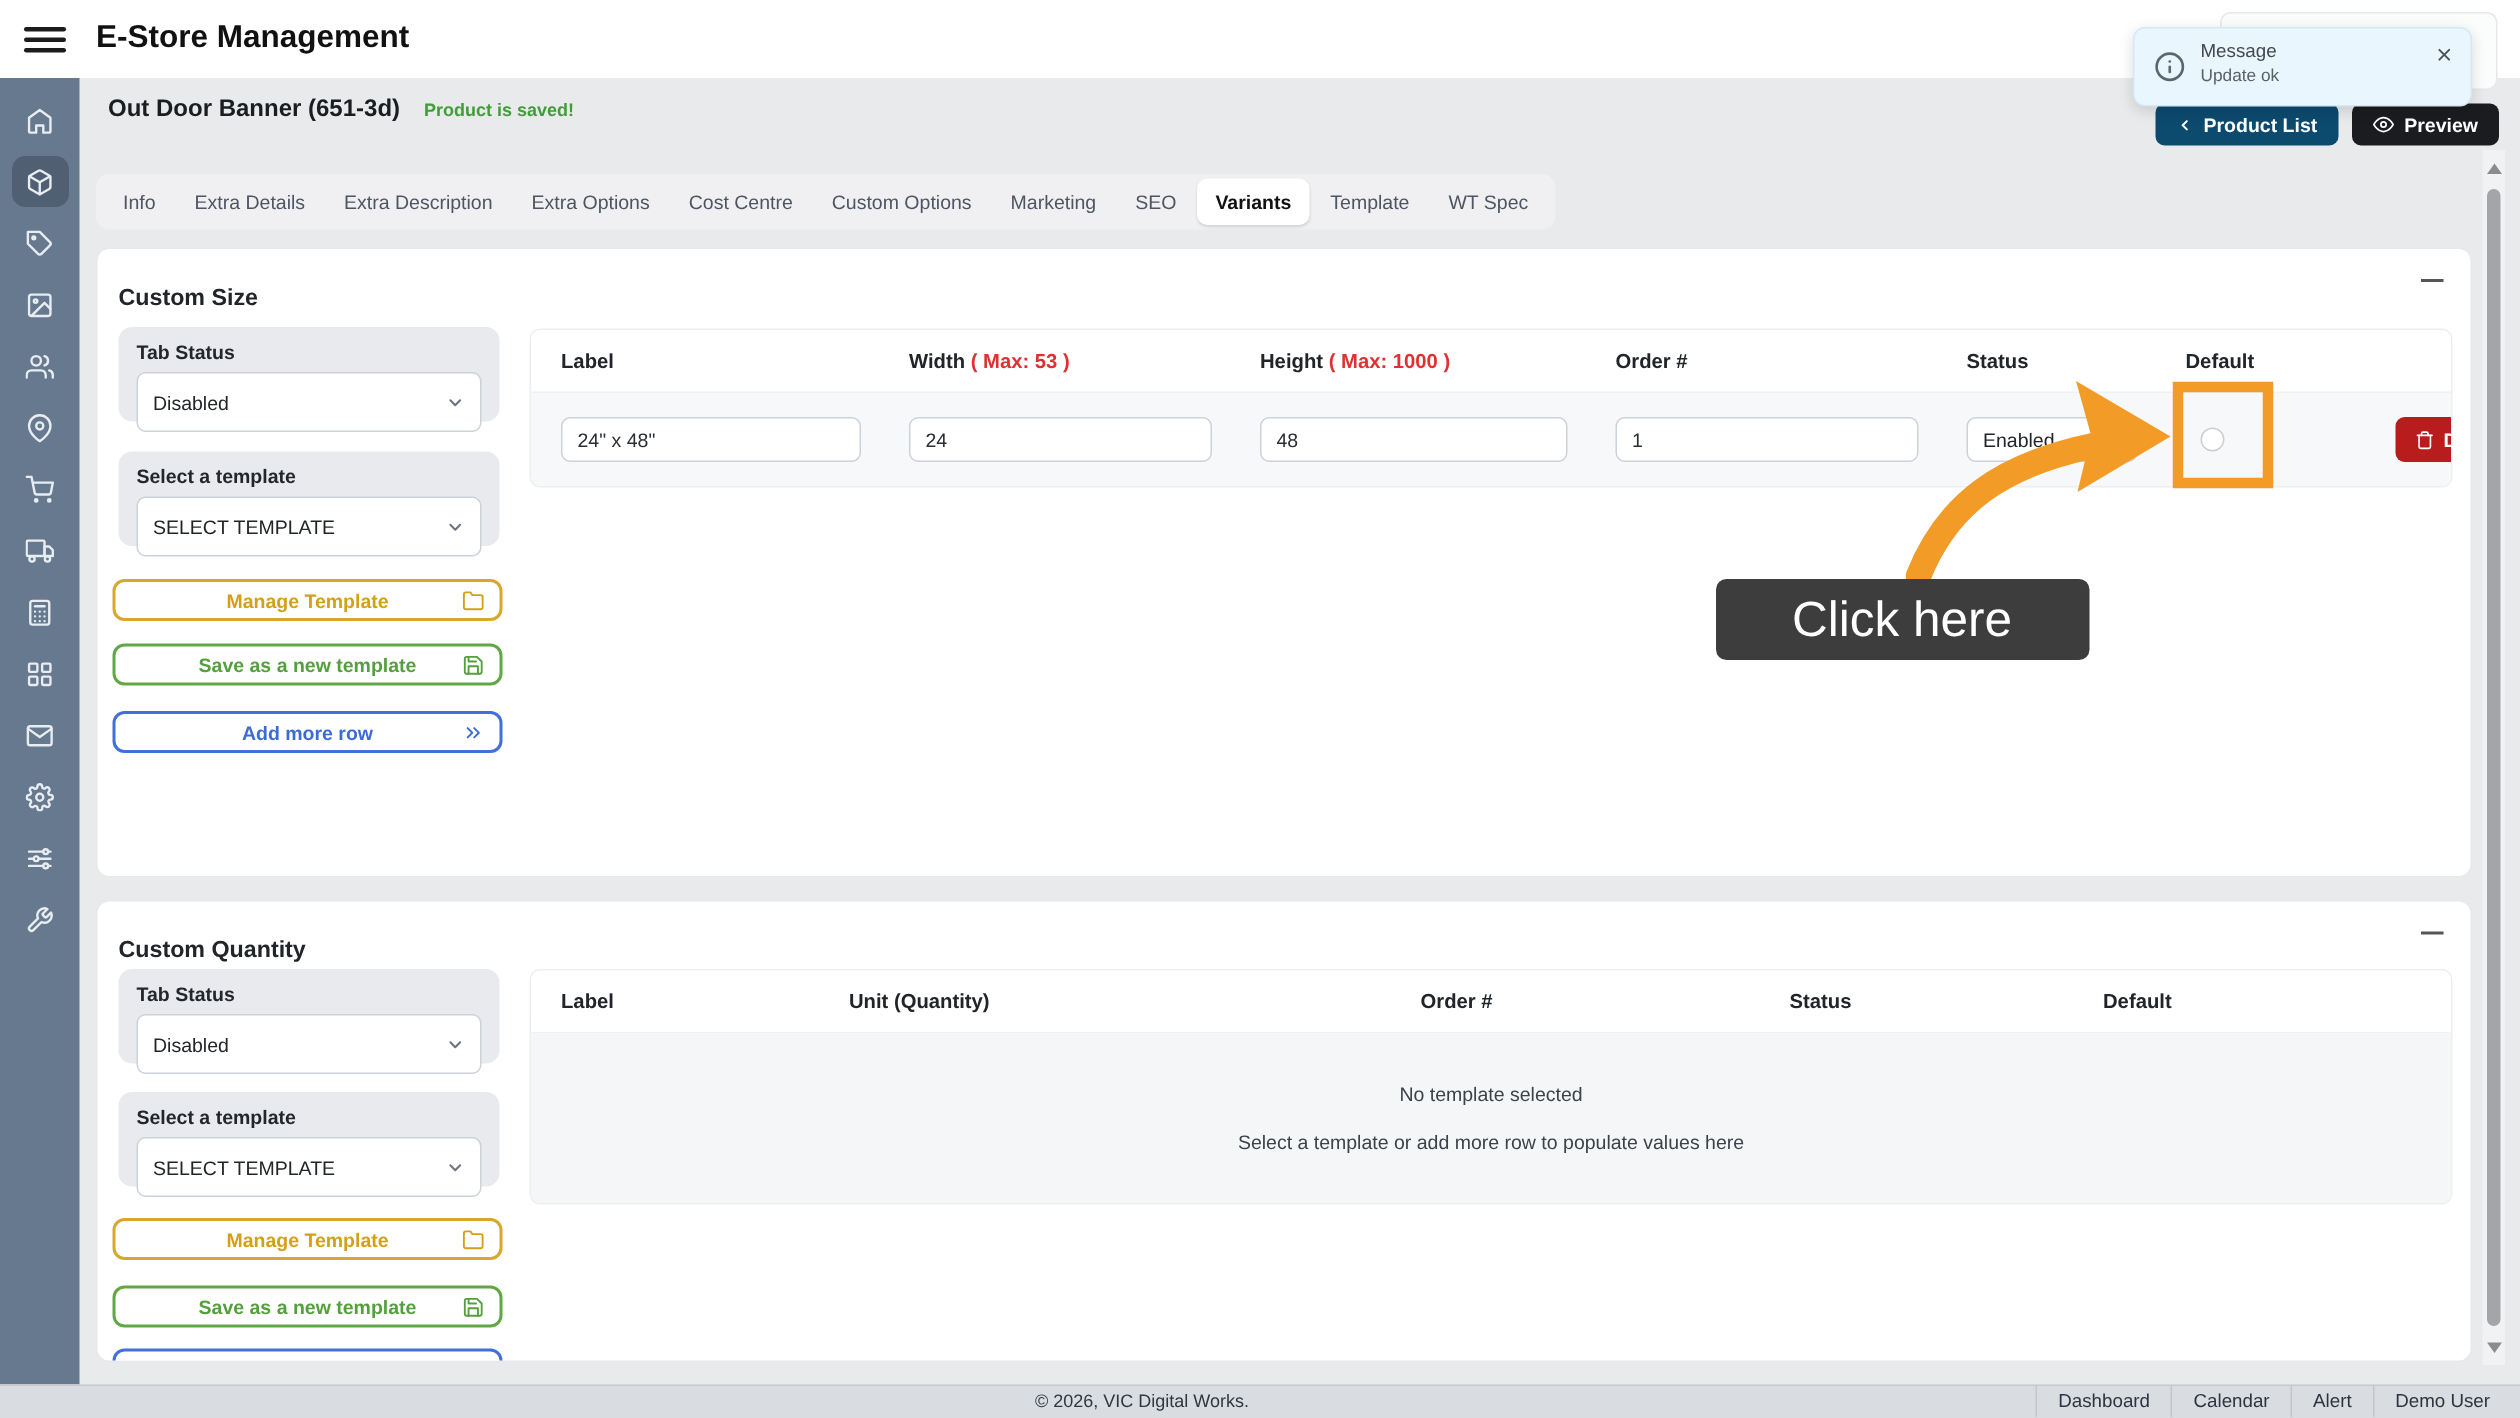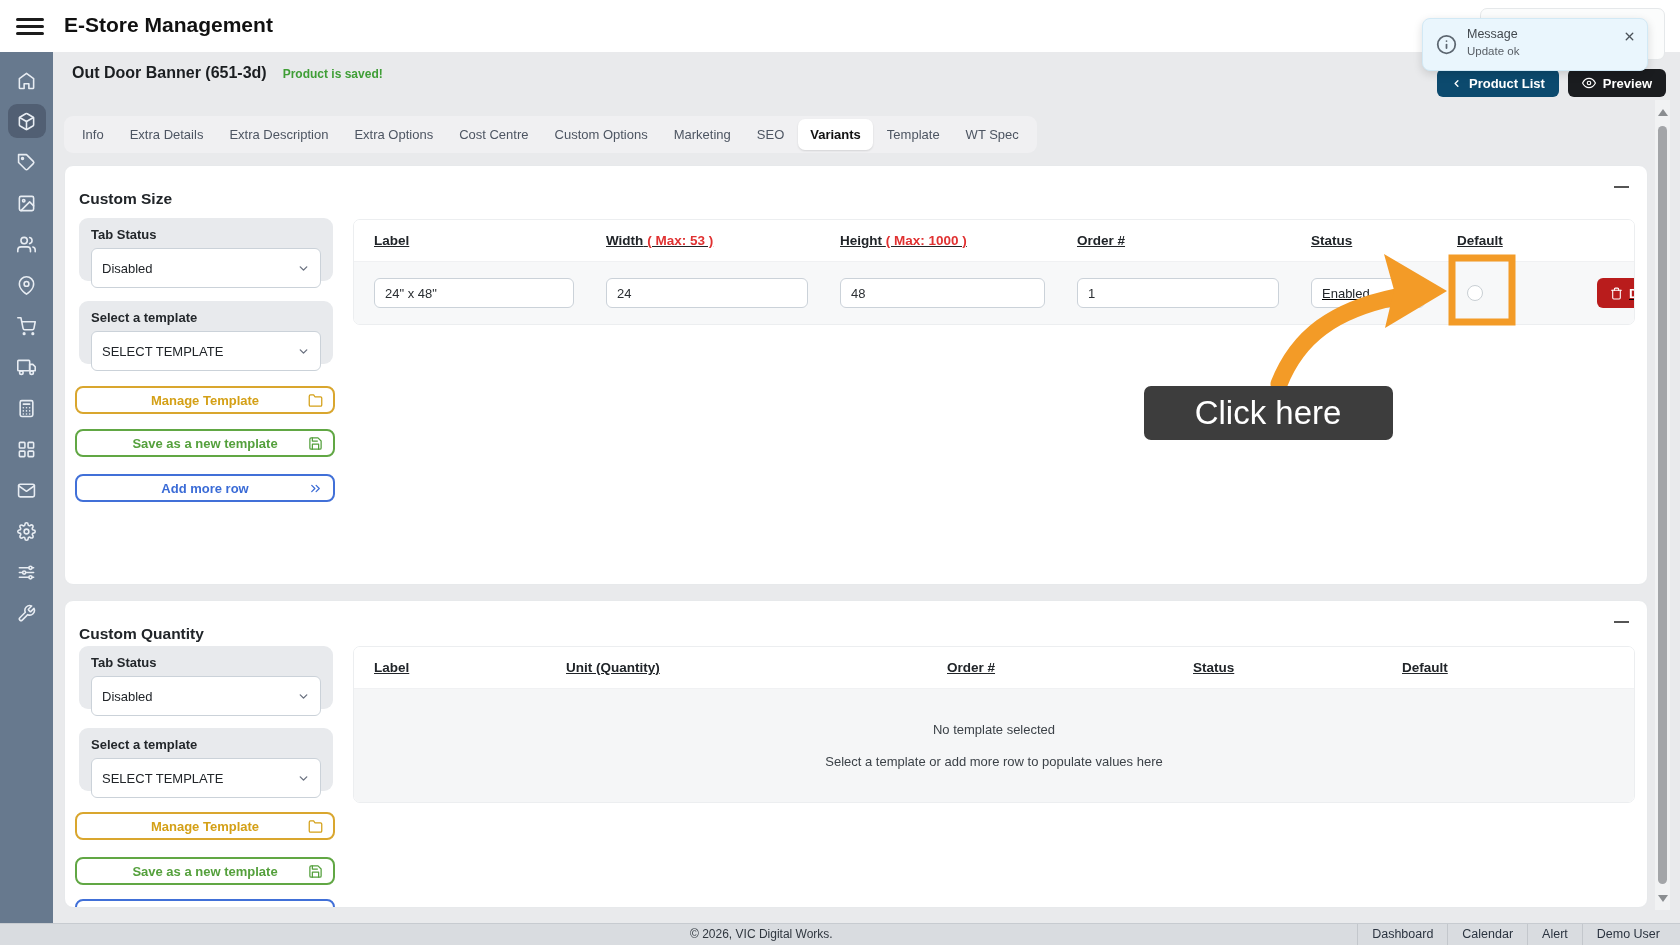--- a/index.html
+++ b/index.html
@@ -53,21 +53,21 @@
   .btn-outline.yellow { border:2px solid #D9A62E; color:#D4A017; }
   .btn-outline.green  { border:2px solid #61A744; color:#54A03C; }
   .btn-outline.blue   { border:2px solid #4170D8; color:#3A6BD6; }
   
   .tblwrap { position:absolute; left:288px; top:53px; width:1282px; border:1px solid #ECEEF0; border-radius:7px; overflow:hidden; background:#fff; }
   #cq-card .tblwrap { top:45px; }
   .thead { display:grid; align-items:center; height:42px; background:#fff; border-bottom:1px solid #F0F1F3; }
   .trow  { display:grid; align-items:center; height:62px; background:#F7F8F9; }
   .grid-cs { grid-template-columns:232px 234px 237px 234px 146px 92px auto; }
   .grid-cq { grid-template-columns:192px 381px 246px 209px auto; }
-  .cell { padding-left:20px; padding-right:12px;text-decoration:underline; }
+  .cell { padding-left:20px; padding-right:12px; }
   .hcell { font-size:13.5px; font-weight:bold; color:#212529; white-space:nowrap; }
   .hnote { color:#E03131; }
   .tin { width:100%; height:30px; border:1px solid #CBD2D9; border-radius:6px; background:#fff; padding:0 10px;
          font-size:13px; color:#2b2f33; font-family:inherit; outline:none; }
   .row-sel { height:30px; background:#fff; border:1px solid #CBD2D9; border-radius:6px; padding:0 10px;
              display:flex; align-items:center; justify-content:space-between; font-size:13px; color:#212529; cursor:pointer; }
   .row-sel svg { width:13px; height:13px; color:#6B7280; }
   .radio { display:block; width:16px; height:16px; margin-left:30px; border:1.5px solid #C9CFD4; border-radius:50%; background:#fff; cursor:pointer; }
   .btn-del { height:30px; background:#b91c1c; color:#fff; border:none; border-radius:6px; font-size:13px; font-weight:bold;
              padding:0 13px; display:flex; align-items:center; gap:6px; cursor:pointer; font-family:inherit;margin-left:48px; }

